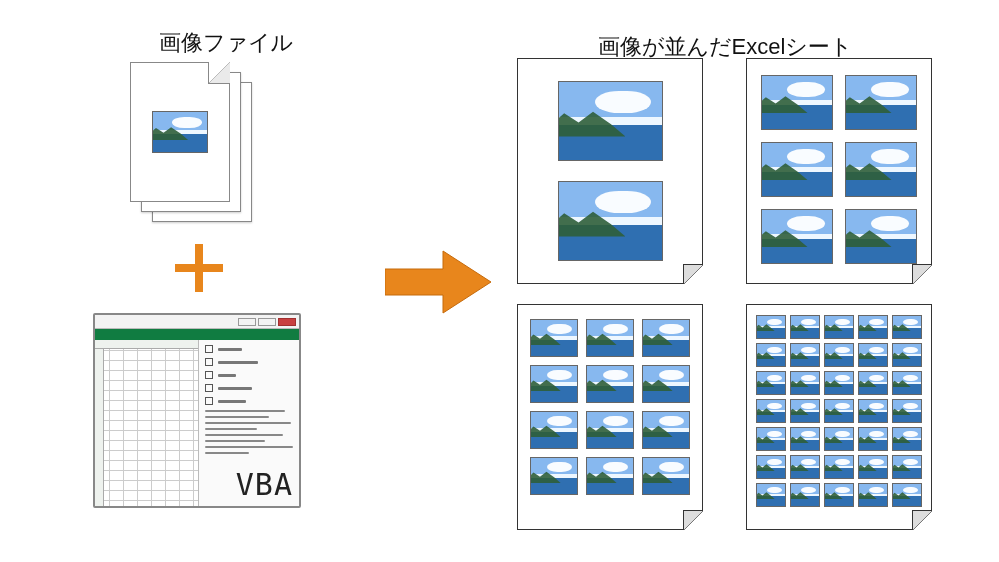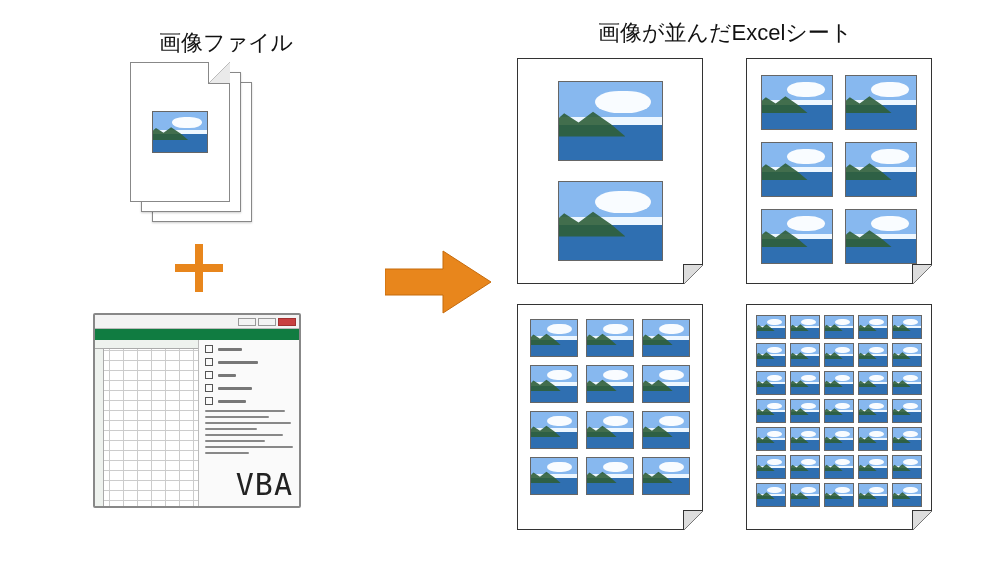--- a/index.html
+++ b/index.html
@@ -218,21 +218,21 @@
   #page-c { left: 517px; top: 304px; width: 186px; height: 226px; }
   #page-c .grid { grid-template-columns: repeat(3, 48px); grid-auto-rows: 38px; gap: 8px; padding-top: 14px;}
   #page-d { left: 746px; top: 304px; width: 186px; height: 226px; }
   #page-d .grid { grid-template-columns: repeat(5, 30px); grid-auto-rows: 24px; gap: 4px; padding: 10px;}
 </style>
 </head>
 <body>
 
 <div class="label" style="left:143px; top:28px;">画像ファイル</div>
 
-<div class="label" style="left:582px; top:18px;text-align:right;">画像が並んだExcelシート</div>
+<div class="label" style="left:582px; top:32px;text-align:right;">画像が並んだExcelシート</div>
 
 <div class="file-stack">
   <div class="file-page p1"></div>
   <div class="file-page p2"></div>
   <div class="file-page p3">
     <div class="dogear"></div>
     <div class="thumb"></div>
   </div>
 </div>
 

